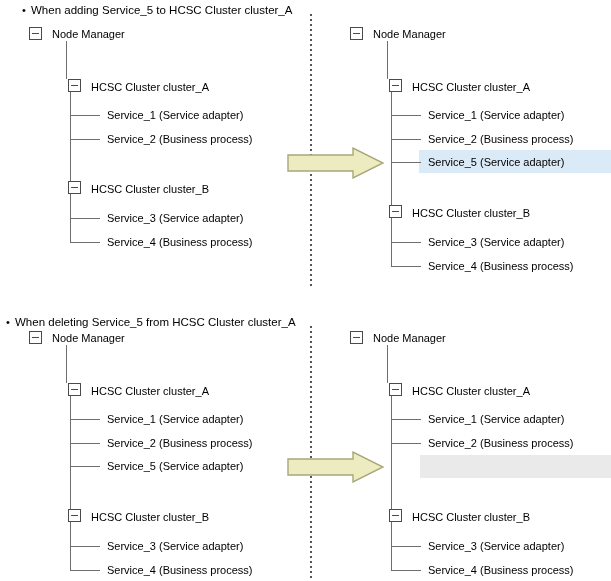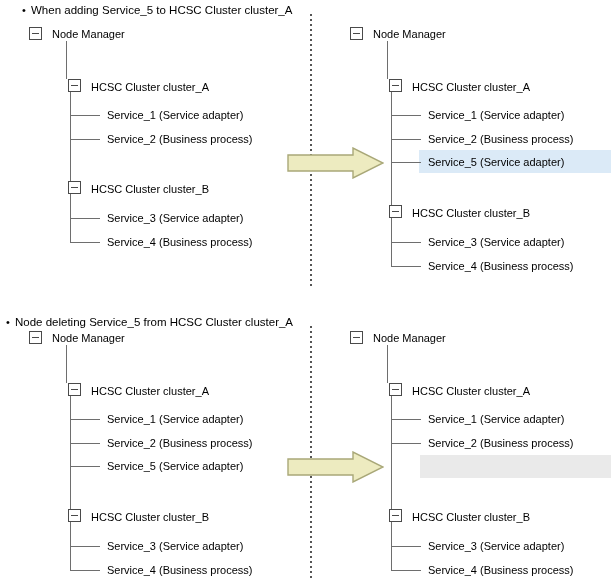--- a/index.html
+++ b/index.html
@@ -167,21 +167,21 @@
   <div class="v-line" style="left:391px; top:218px; height:49px;"></div>
 
   <div class="h-line" style="left:391px; top:242px; width:30px;"></div>
   <div class="label" style="left:428px; top:236px;">Service_3 (Service adapter)</div>
 
   <div class="h-line" style="left:391px; top:266px; width:30px;"></div>
   <div class="label" style="left:428px; top:260px;">Service_4 (Business process)</div>
 </div>
 
 <div class="caption" style="left:6px; top:315px;">
-  <span class="bullet">•</span><span>Node deleting Service_5 from HCSC Cluster cluster_A</span>
+  <span class="bullet">•</span><span>When deleting Service_5 from HCSC Cluster cluster_A</span>
 </div>
 
 <div class="panel">
 
   <div class="node-box" style="left:29px; top:331px;"></div>
   <div class="label" style="left:52px; top:332px;">Node Manager</div>
   <div class="v-line" style="left:66px; top:345px; height:38px;"></div>
 
   <div class="node-box" style="left:68px; top:383px;"></div>
   <div class="label" style="left:91px; top:385px;">HCSC Cluster cluster_A</div>

